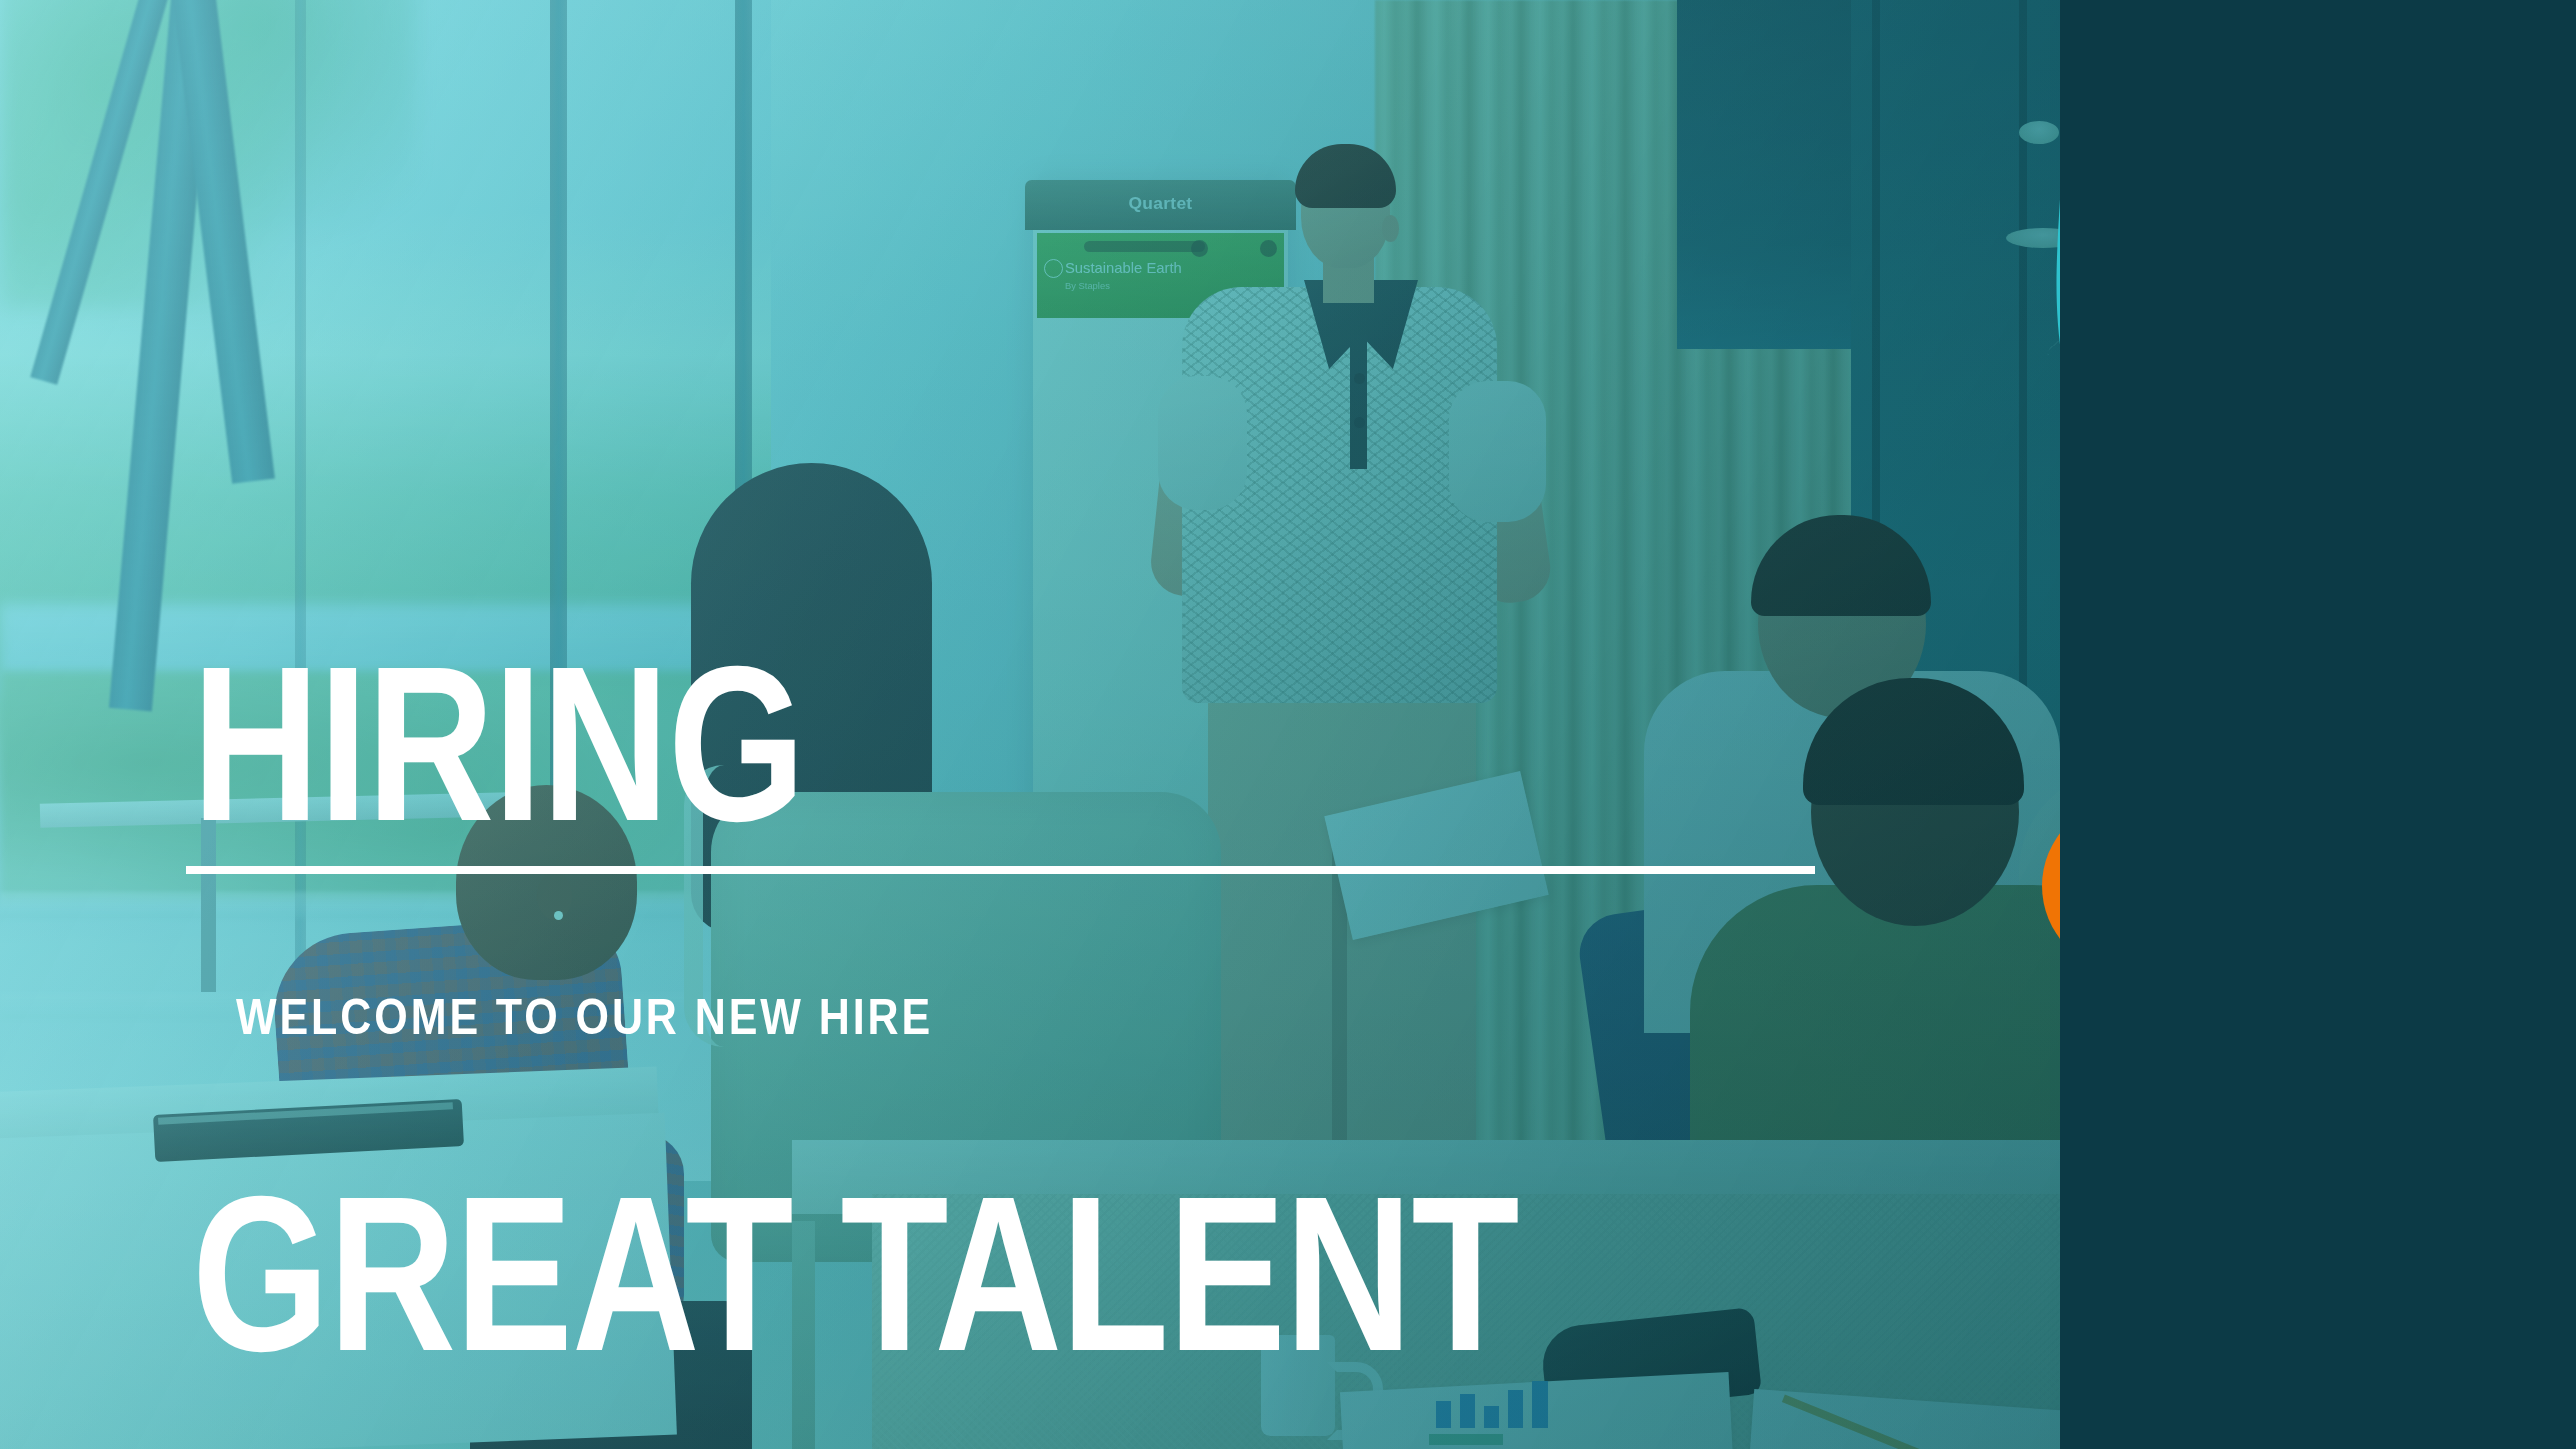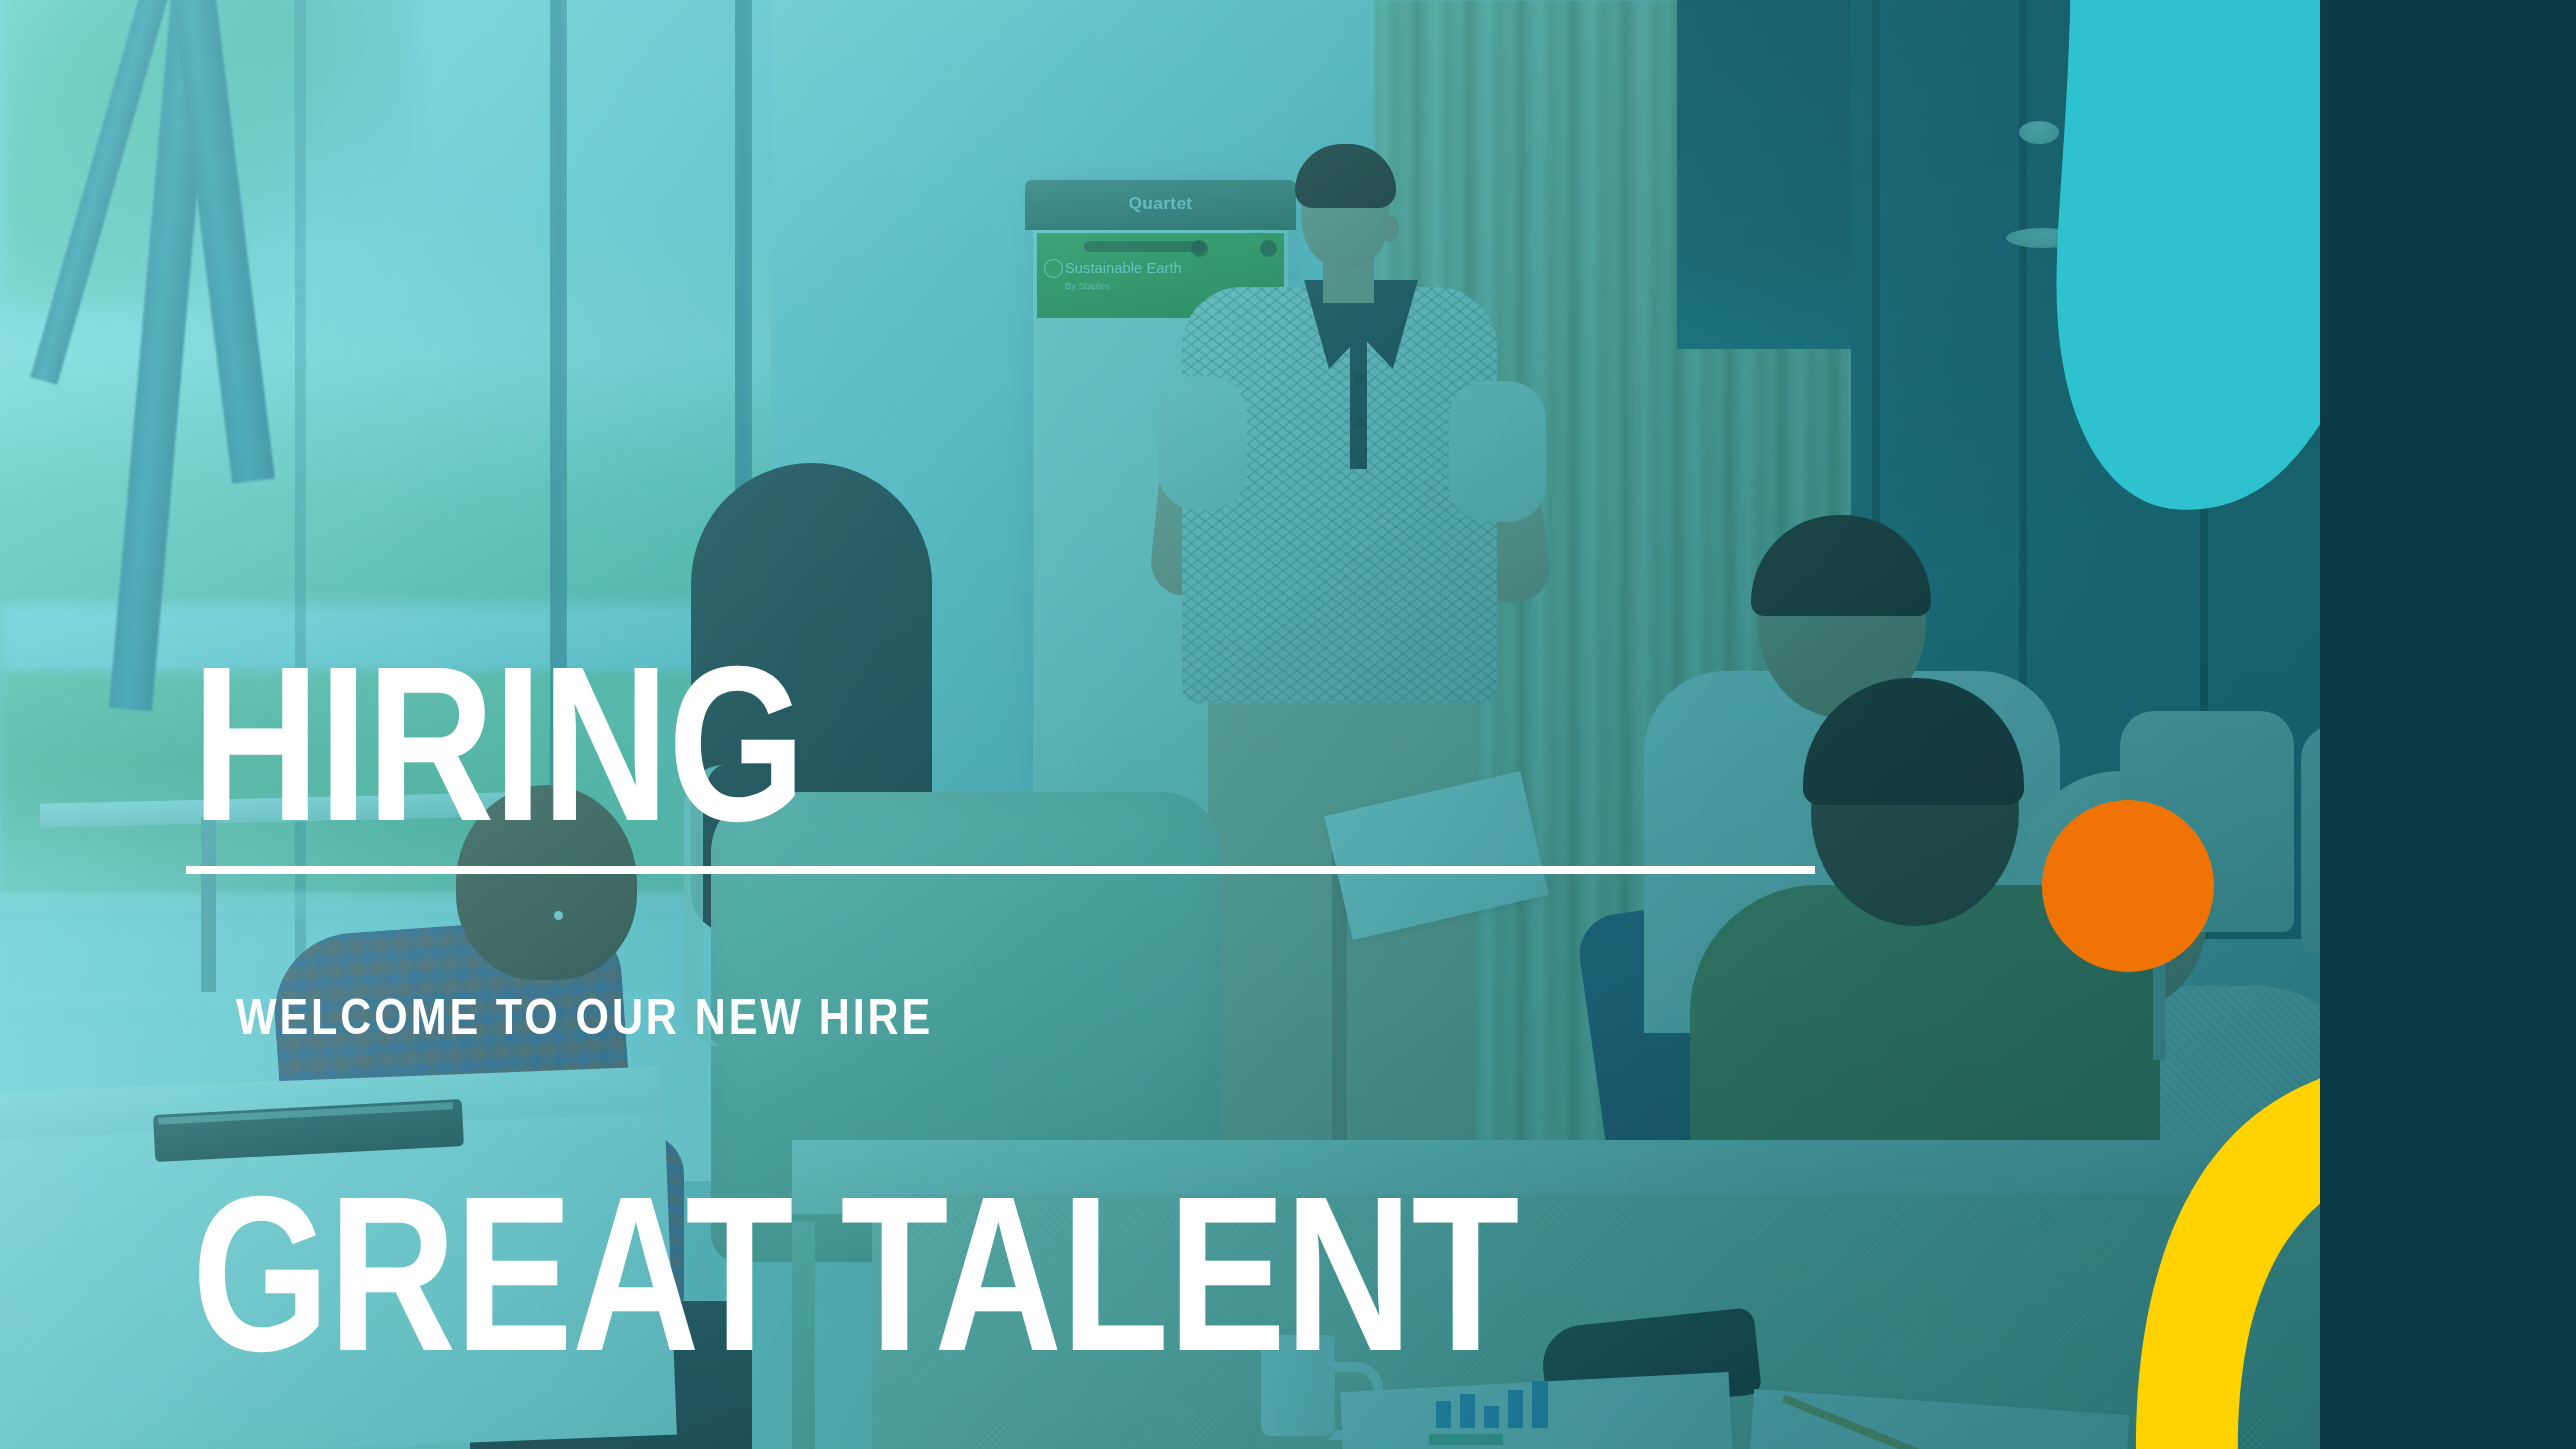--- a/index.html
+++ b/index.html
@@ -3,21 +3,21 @@
 <meta charset="utf-8">
 <title>Hiring Great Talent</title>
 <style>
   html, body {
     margin: 0;
     padding: 0;
     background: #0c3a46;
   }
   #stage {
     position: relative;
-    width: 2320px;
+    width: 2060px;
     height: 1449px;
     overflow: hidden;
     font-family: "Liberation Sans", sans-serif;
     background: #1d6d78;
   }
 
   
   .photo {
     position: absolute;
     inset: 0;

